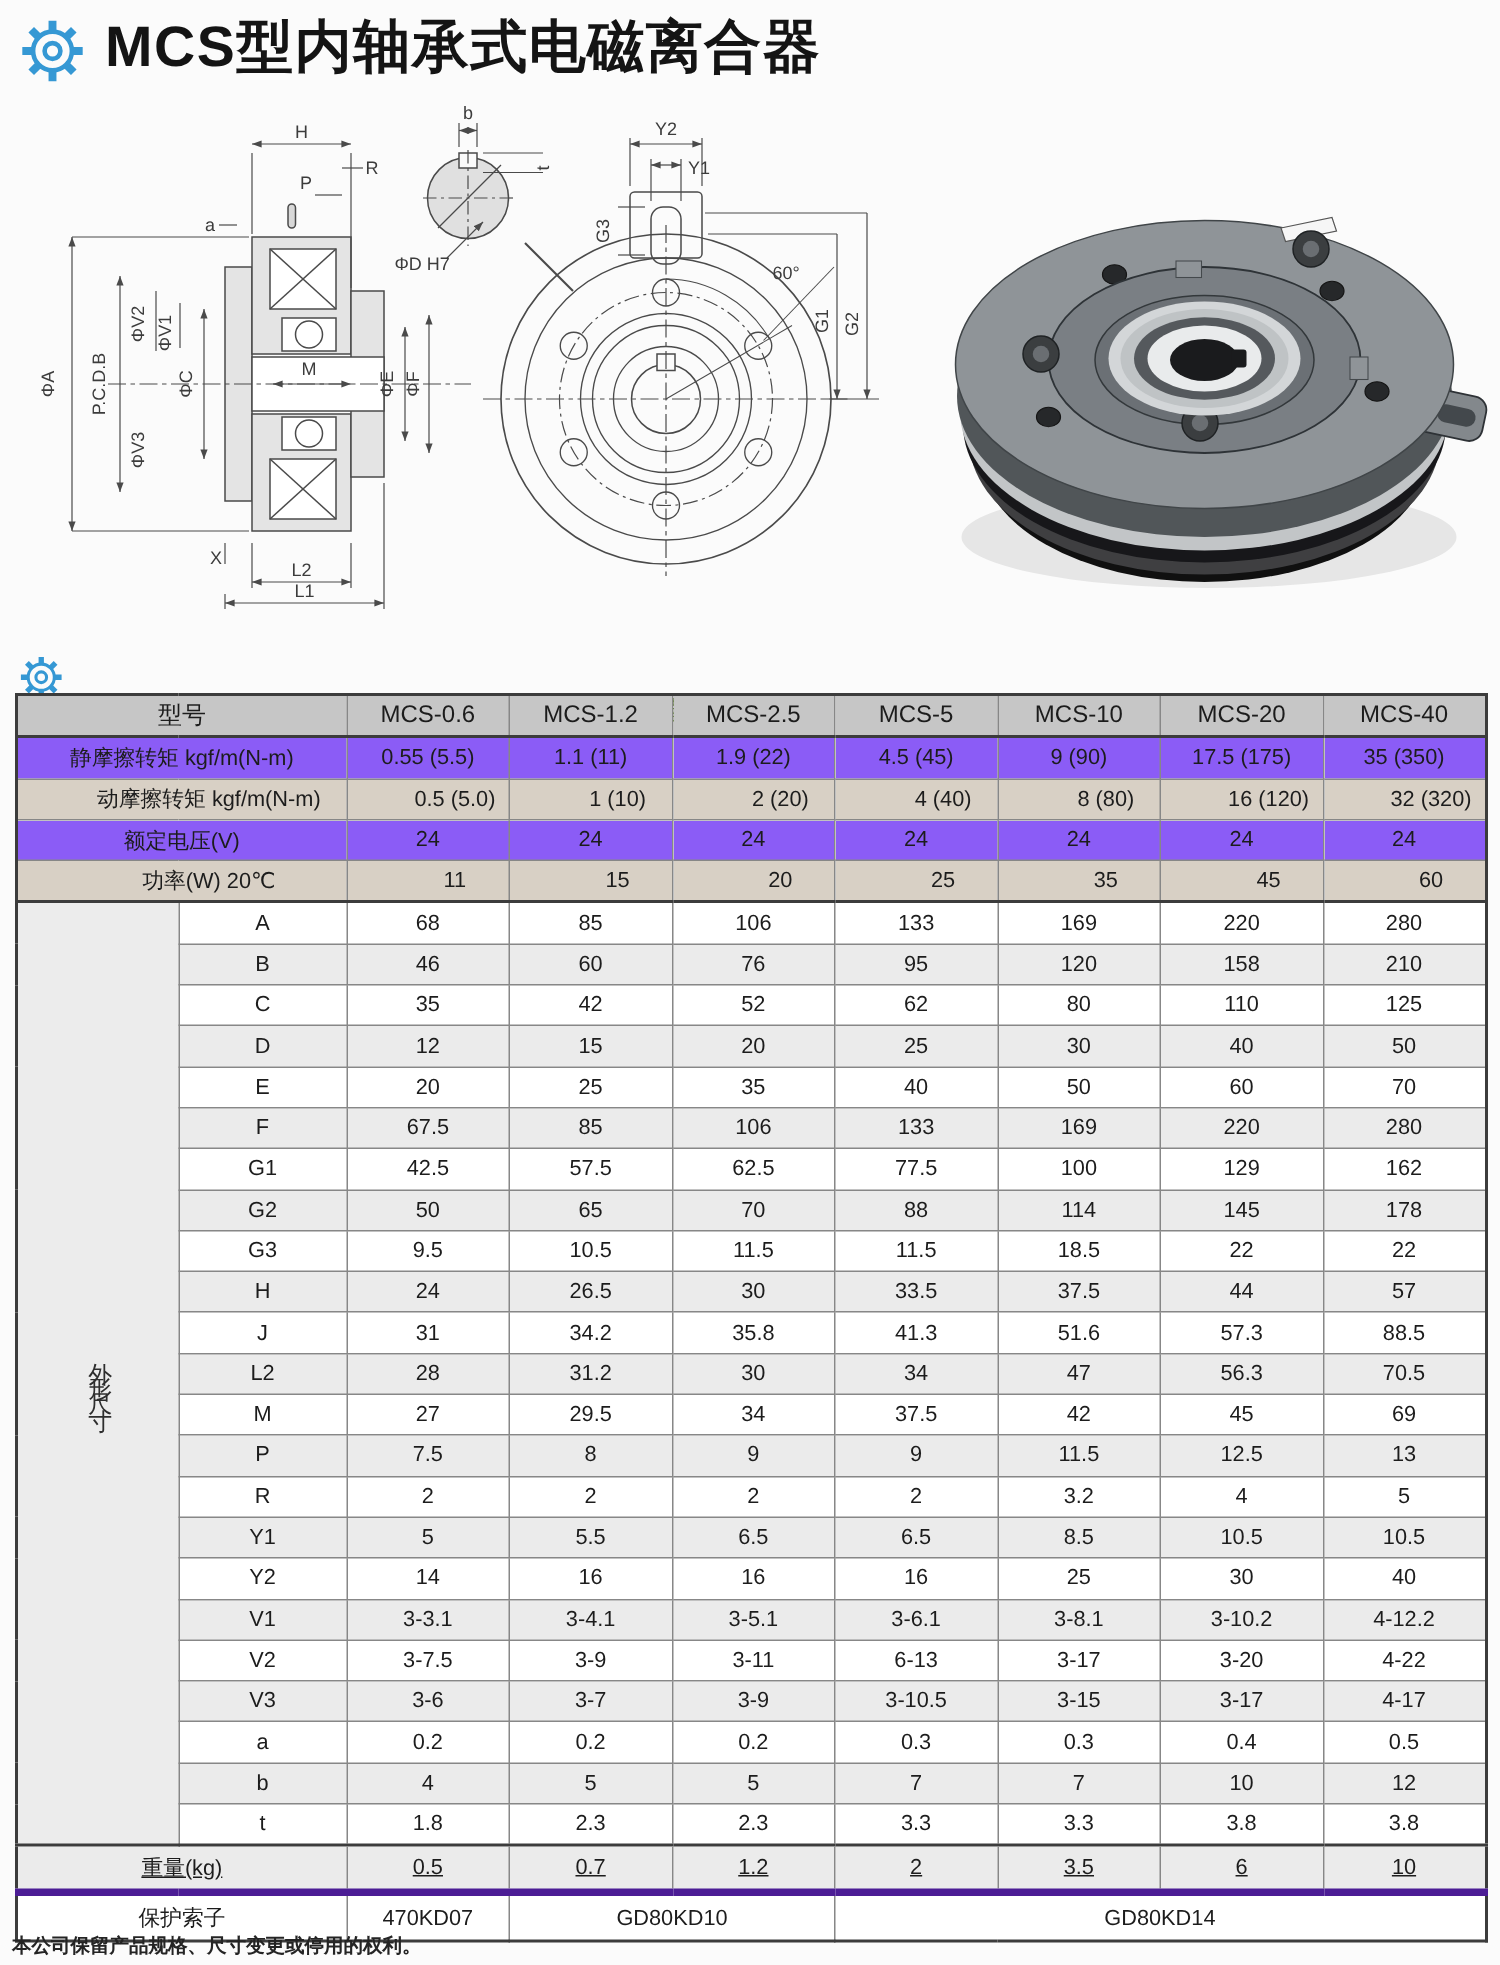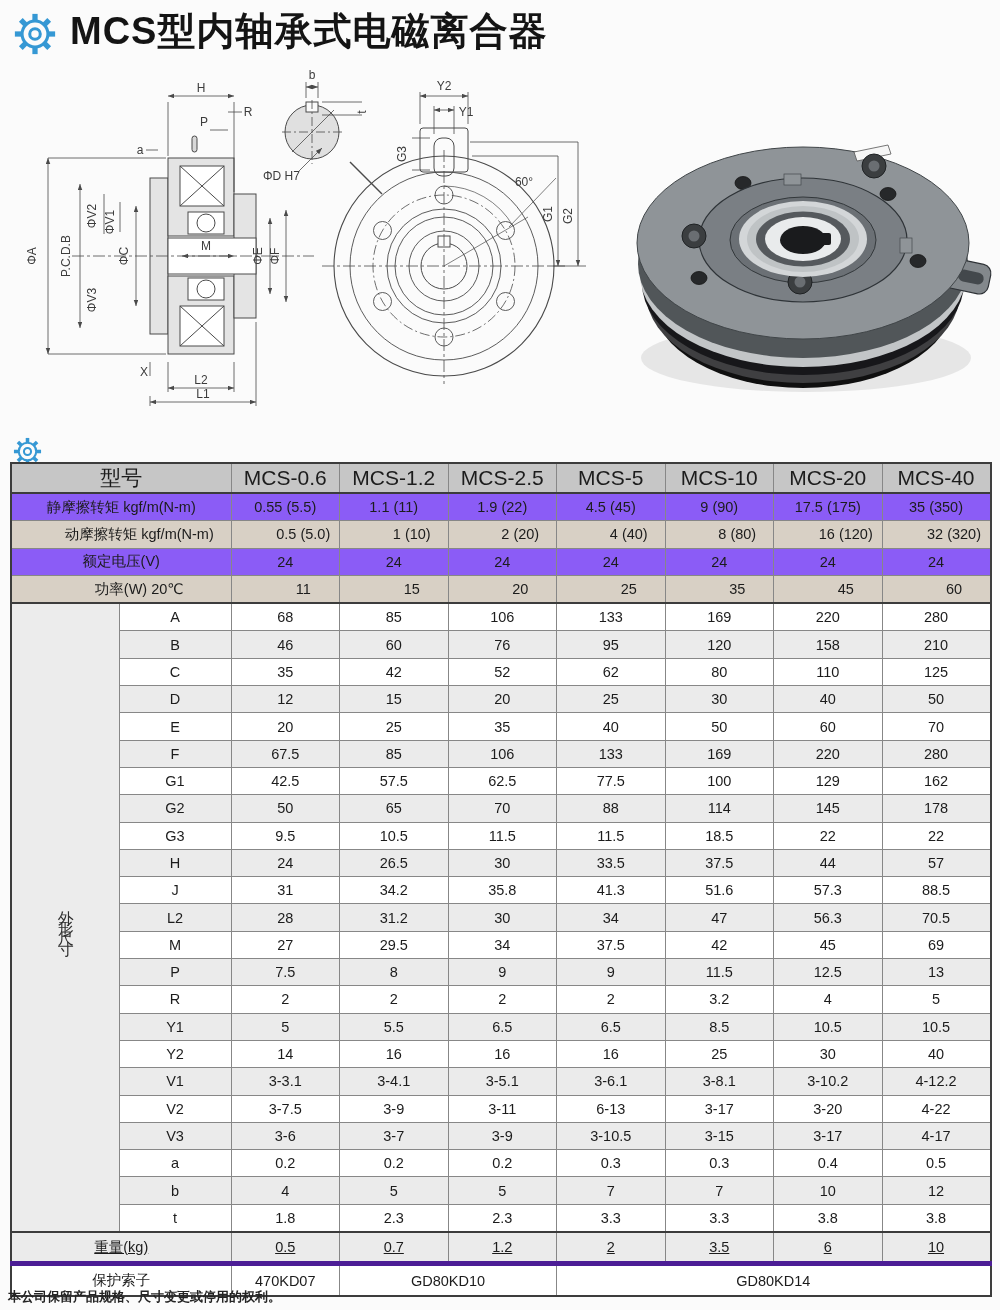--- a/index.html
+++ b/index.html
@@ -21,21 +21,21 @@
   svg text { font-family:"Liberation Sans","DejaVu Sans",sans-serif; fill:#3c3c3c; font-size:12px; }
 
   .usage { position:absolute; top:418px; left:12px; display:flex; align-items:center; gap:15px; }
   .usage .txt { font-size:17px; font-weight:400; color:#4d7c0f; letter-spacing:0.5px;margin-top:44px; }
 
   table.spec { position:absolute; top:462px; left:10px; width:980px;
     border-collapse:collapse; table-layout:fixed; border:2px solid #3c3c3c; }
   table.spec td { border:1px solid #878787; text-align:center; vertical-align:middle;
     font-size:14.5px; color:#1c1c1c; height:26.3px; padding:0 1px;
     overflow:hidden; white-space:nowrap; }
-  tr.model-row td { background:#c6c6c6; border-bottom:2px solid #3c3c3c; font-size:21px; }
+  tr.model-row td { background:#c6c6c6; border-bottom:2px solid #3c3c3c; font-size:16px; }
   tr.white td { background:#8b5cf6; }
   tr.beige td { background:#d8d0c5;padding-left:37px; }
   tr.spec-last td { border-bottom:2px solid #3c3c3c; }
   tr.w td { background:#ffffff; }
   tr.g td { background:#ebebeb; }
   table.spec td.group { background:#ececec !important; }
   .vtext { writing-mode:vertical-lr; text-orientation:upright; letter-spacing:10px;
     margin:0 auto; font-size:16px; color:#2e2e2e; }
   tr.weight-row td { border-top:2px solid #3c3c3c; border-bottom:5px solid #4c1d95; height:28px;text-decoration:underline; }
   tr.protect-row td { background:#ffffff; height:29px;text-align:center; }

